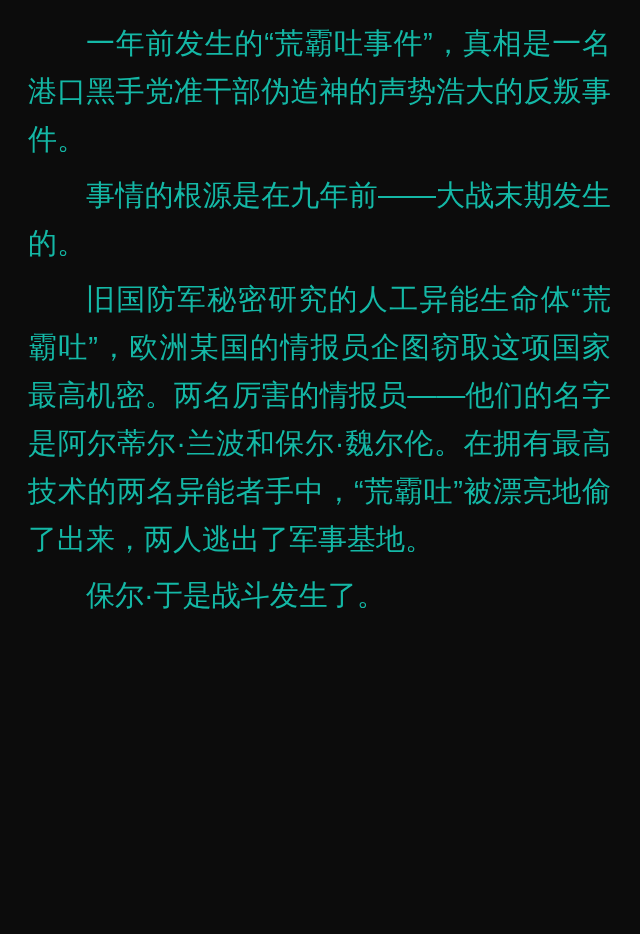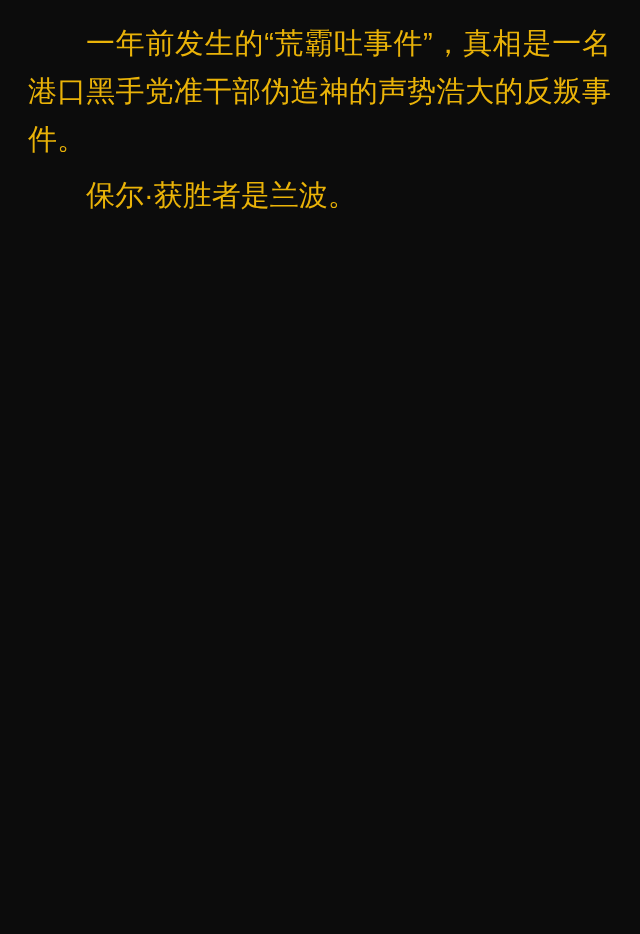--- a/index.html
+++ b/index.html
@@ -18,26 +18,28 @@
     width: 640px;
     height: 934px;
     padding: 19px 29px 0 28px;
     background: #0c0c0c;
   }
   .reader-page p {
     margin: 0 0 8px 0;
     font-size: 29px;
     line-height: 48px;
     font-weight: 400;
-    color: #eab308;
+    color: #14b8a6;
     text-indent: 2em;
     text-align: justify;
     letter-spacing: 0;
     word-break: break-all;
   }
 </style>
 </head>
 <body>
 
 <div class="reader-page">
   <p>一年前发生的“荒霸吐事件”，真相是一名港口黑手党准干部伪造神的声势浩大的反叛事件。</p>
-  <p>保尔·获胜者是兰波。</p>
+  <p>事情的根源是在九年前——大战末期发生的。</p>
+  <p>旧国防军秘密研究的人工异能生命体“荒霸吐”，欧洲某国的情报员企图窃取这项国家最高机密。两名厉害的情报员——他们的名字是阿尔蒂尔·兰波和保尔·魏尔伦。在拥有最高技术的两名异能者手中，“荒霸吐”被漂亮地偷了出来，两人逃出了军事基地。</p>
+  <p>保尔·于是战斗发生了。</p>
 </div>
 
 </body></html>

